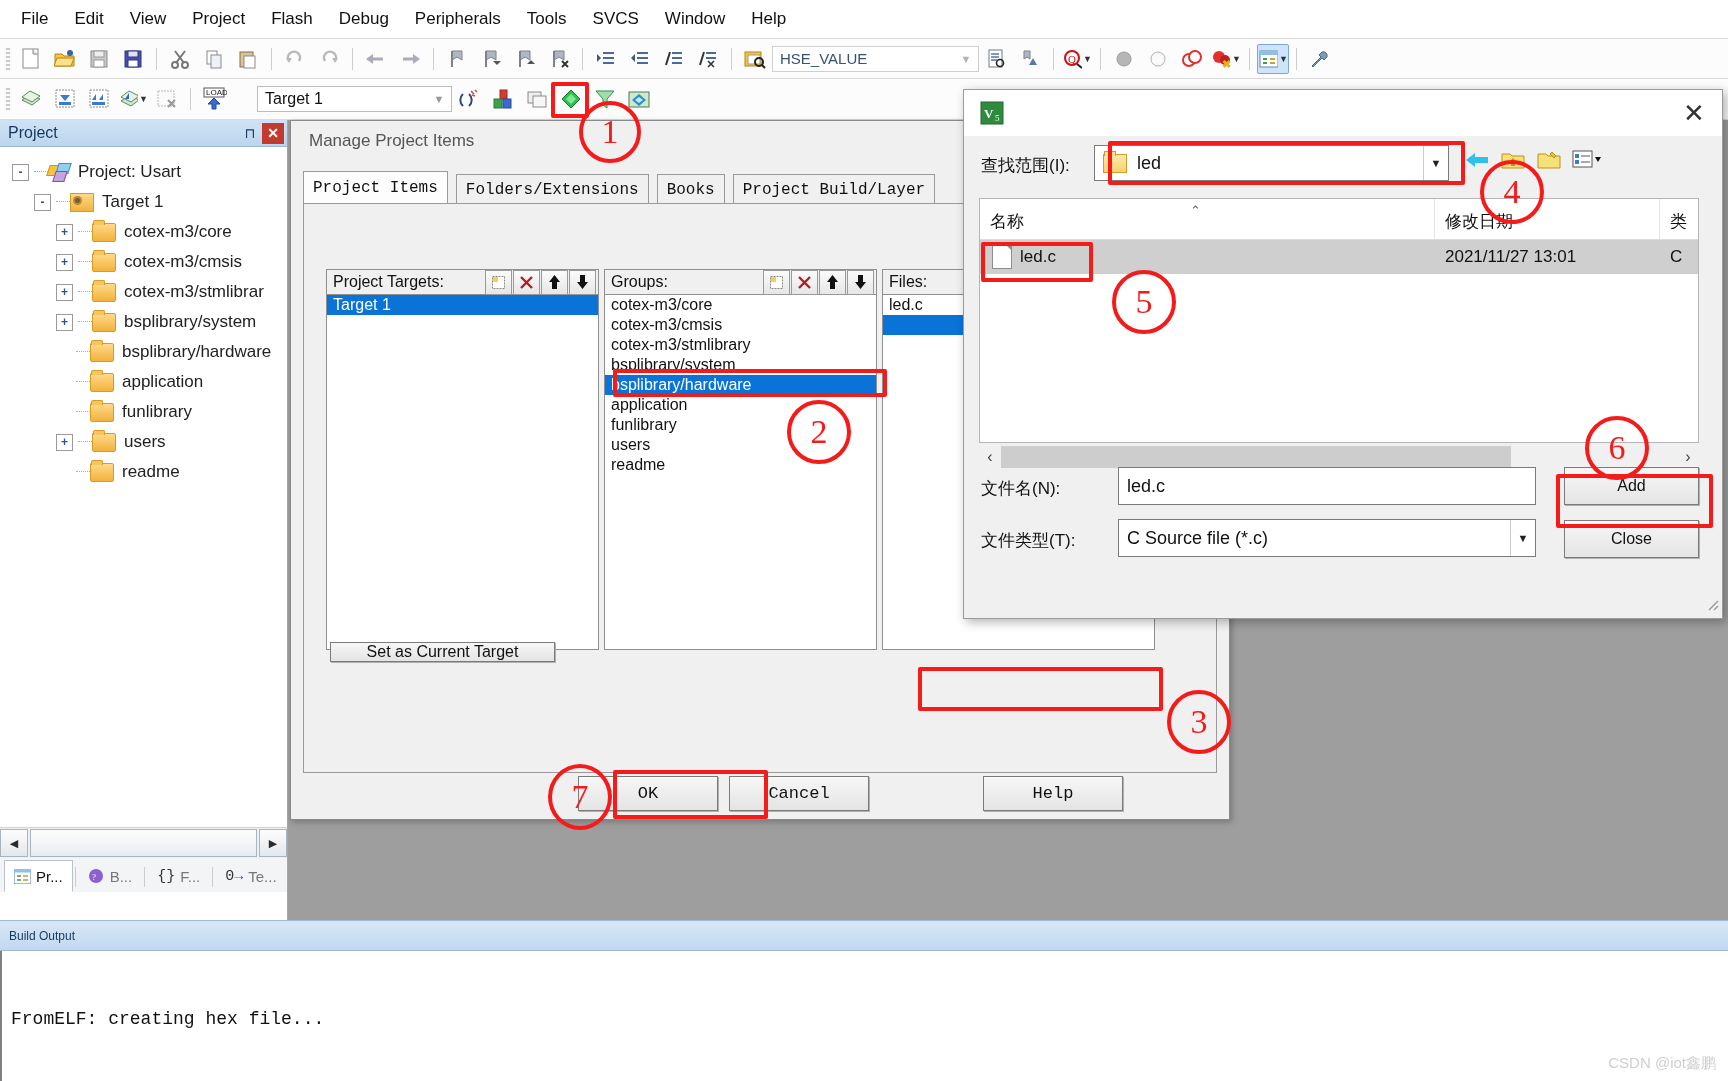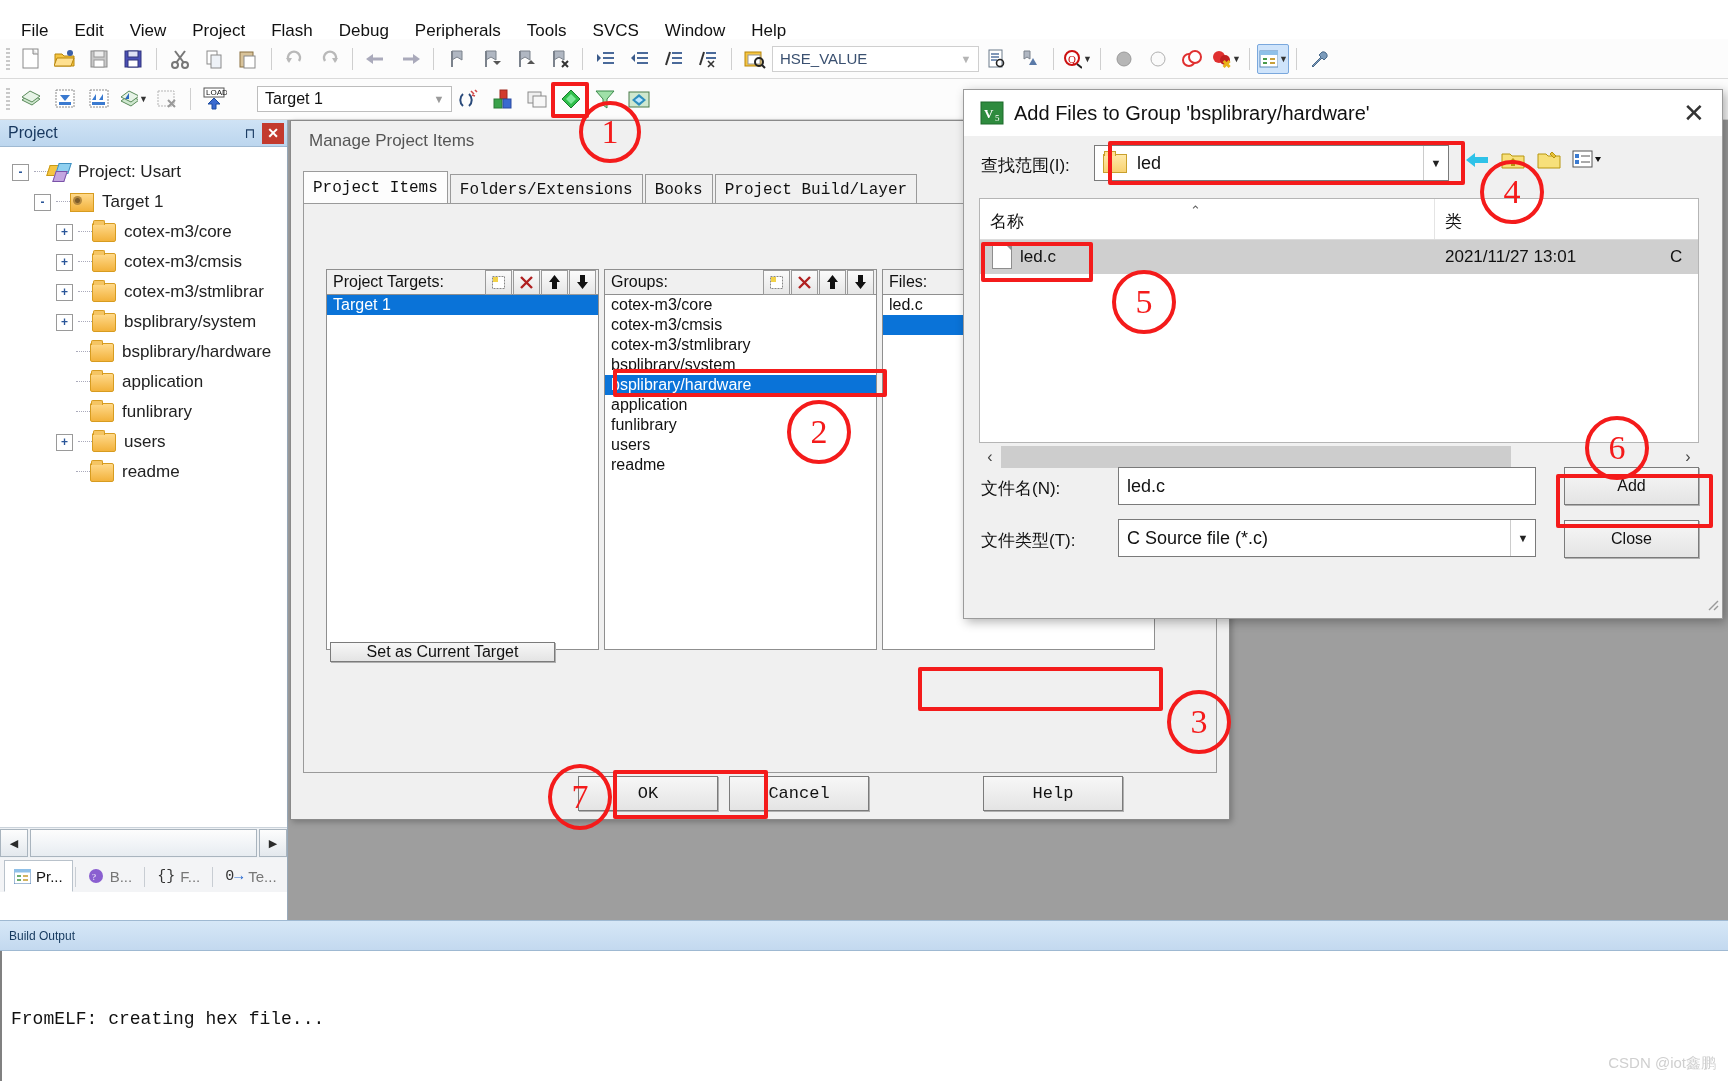--- a/index.html
+++ b/index.html
@@ -9,21 +9,21 @@
     background:#ffffff;
     position:relative;
     -webkit-font-smoothing:antialiased;
   }
   .abs{position:absolute;}
 
   
   #menubar{
     position:absolute;left:0;top:0;width:1728px;height:39px;
     background:#ffffff;border-bottom:1px solid #d8d8d8;
-    display:flex;align-items:center;padding-left:8px;box-sizing:border-box;margin-top:12px;
+    display:flex;align-items:center;padding-left:8px;box-sizing:border-box;
   }
   #menubar .mi{
     font-size:17px;color:#111;padding:4px 13px;cursor:default;white-space:nowrap;
   }
 
   
   #toolbar1{
     position:absolute;left:0;top:39px;width:1728px;height:40px;
     background:#fcfcfc;border-bottom:1px solid #dadada;
     display:flex;align-items:center;padding-left:6px;box-sizing:border-box;
@@ -134,21 +134,21 @@
   #mpi{
     position:absolute;left:290px;top:120px;width:940px;height:700px;
     background:#f0f0f0;border:1px solid #8a8a8a;box-sizing:border-box;
     box-shadow:2px 2px 6px rgba(0,0,0,.25);
   }
   #mpiTitle{position:absolute;left:18px;top:10px;font-size:17px;color:#555;}
   #mpiTabs{position:absolute;left:12px;top:53px;width:914px;height:30px;display:flex;align-items:flex-end;
     font-family:"Liberation Mono", monospace;}
   .mtab{height:29px;display:flex;align-items:center;padding:0 9px;font-size:16px;color:#111;
     border-left:1px solid #9a9a9a;border-right:1px solid #9a9a9a;border-top:1px solid #9a9a9a;
-    background:#f0f0f0;margin-right:2px;}
+    background:#f0f0f0;margin-right:8px;}
   .mtab.active{background:#fdfdfd;border-bottom:1px solid #fdfdfd;font-weight:normal;height:31px;}
   #mpiBody{position:absolute;left:12px;top:82px;width:914px;height:570px;background:#f0f0f0;
     border:1px solid #9a9a9a;box-sizing:border-box;}
 
   .collabel{font-size:16px;color:#111;}
   .colhdr{height:26px;display:flex;align-items:center;border:1px solid #8f8f8f;
     background:#f0f0f0;padding:0 2px 0 6px;box-sizing:border-box;}
   .colhdr .sp{flex:1;}
   .minib{width:25px;height:23px;border:1px solid #9a9a9a;background:linear-gradient(to bottom,#fbfbfb,#e6e6e6);
     display:flex;align-items:center;justify-content:center;font-size:15px;color:#111;margin-left:1px;}
@@ -773,21 +773,20 @@
   <div class="btn btn-mono abs" style="left:692px;top:655px;width:140px;height:35px;">Help</div>
 </div>
 
 <div id="afd">
   <div id="afdTitleRow">
     <svg width="24" height="24">
         <rect x="1" y="1" width="22" height="22" fill="#2e8b3e" stroke="#1c6a2a"></rect>
         <text x="4" y="17" font-size="13" fill="#fff" font-family="serif" font-weight="bold">V</text>
         <text x="15" y="20" font-size="9" fill="#fff" font-family="serif">5</text>
       </svg>
-    <span id="afdTitle">Add Files to Group 'bsplibrary/hardware'</span>
     <span id="afdClose">✕</span>
   </div>
 
   <div class="abs kv-label" style="left:17px;top:64px;">查找范围(I):</div>
   <div class="wininput abs" style="left:130px;top:55px;width:355px;height:36px;">
     <span class="folderYellow"></span>
     <span style="margin-left:10px;">led</span>
     <span class="drop-arrow">▼</span>
   </div>
   <div class="abs" style="left:500px;top:58px;display:flex;align-items:center;gap:10px;">
@@ -813,20 +812,21 @@
             <line x1="9" y1="14" x2="18" y2="14"></line>
           </g>
           <polygon points="23,9 29,9 26,14" fill="#111"></polygon>
         </svg></span>
   </div>
 
   <div class="abs" style="left:15px;top:108px;width:720px;height:245px;background:#fff;border:1px solid #b5b5b5;box-sizing:border-box;">
     <div style="height:40px;display:flex;align-items:center;border-bottom:1px solid #dcdcdc;font-size:17px;color:#111;position:relative;">
       <div style="width:455px;padding-left:10px;box-sizing:border-box;border-right:1px solid #e4e4e4;height:100%;display:flex;align-items:flex-end;padding-bottom:6px;position:relative;">名称</div>
       <div style="position:absolute;left:210px;top:4px;color:#666;font-size:13px;">⌃</div>
+      <div style="width:225px;padding-left:10px;box-sizing:border-box;border-right:1px solid #e4e4e4;height:100%;display:flex;align-items:flex-end;padding-bottom:6px;">修改日期</div>
       <div style="flex:1;padding-left:10px;box-sizing:border-box;height:100%;display:flex;align-items:flex-end;padding-bottom:6px;">类</div>
     </div>
     <div style="height:34px;display:flex;align-items:center;background:#cfcfcf;font-size:17px;color:#111;">
       <div style="width:455px;display:flex;align-items:center;gap:8px;padding-left:12px;box-sizing:border-box;">
         <span class="fileicon"></span>
         <span>led.c</span>
       </div>
       <div style="width:225px;padding-left:10px;box-sizing:border-box;">2021/11/27 13:01</div>
       <div style="flex:1;padding-left:10px;box-sizing:border-box;">C </div>
     </div>

